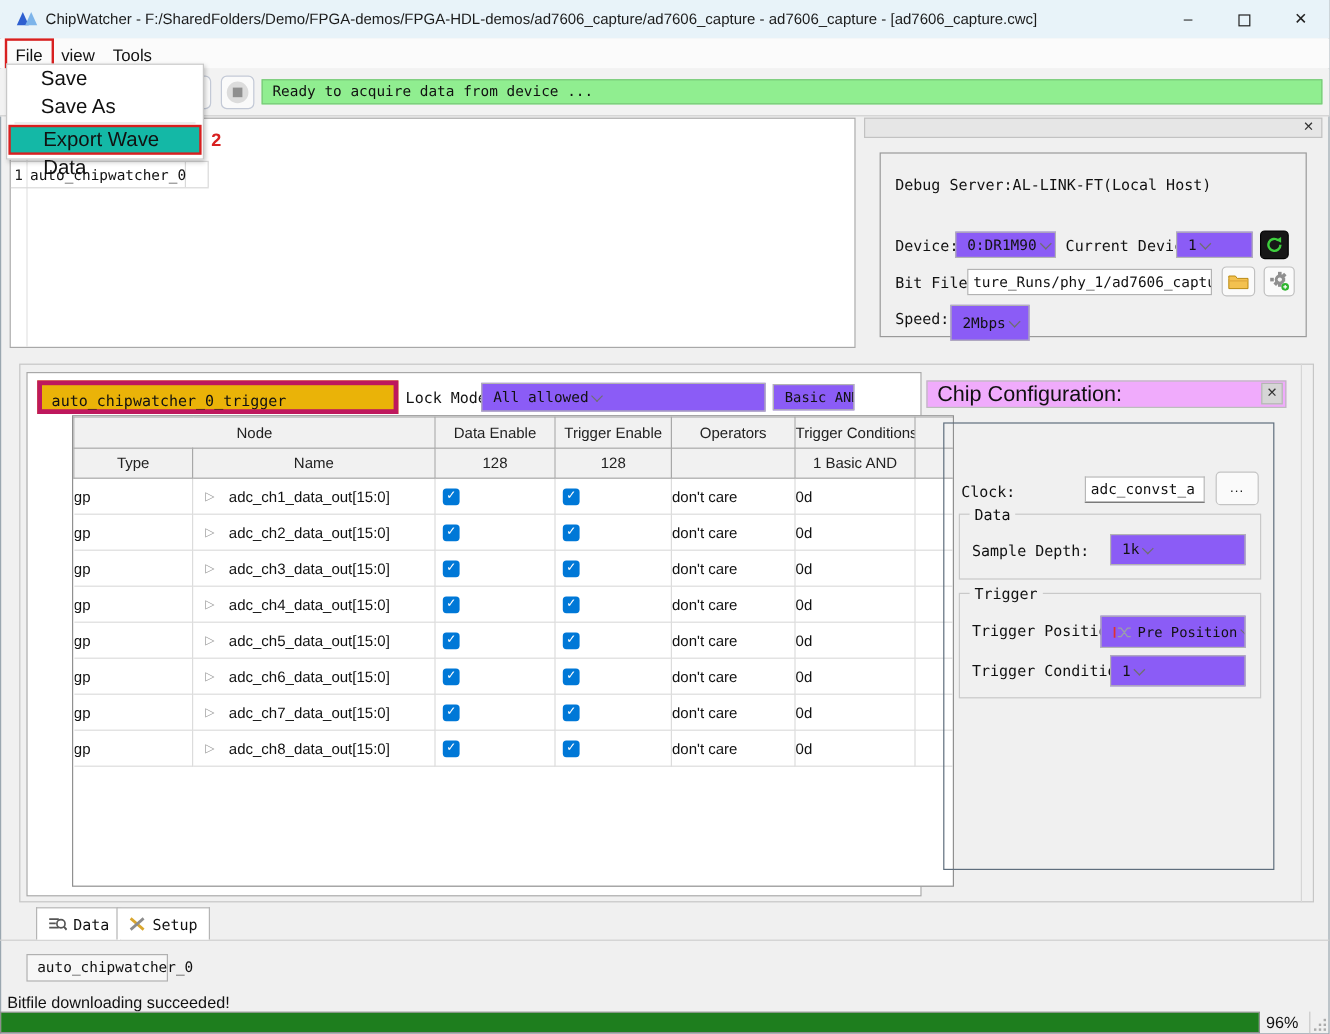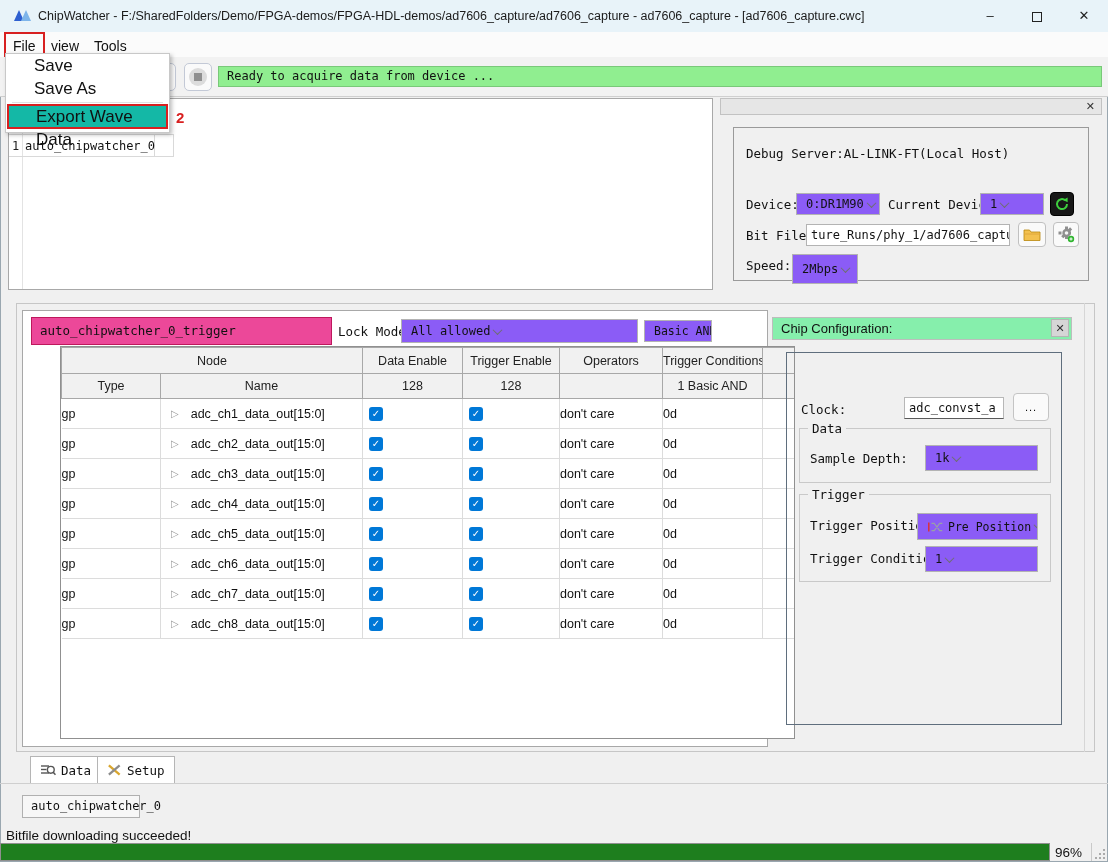--- a/index.html
+++ b/index.html
@@ -55,40 +55,40 @@
   .fm-item { position:relative; height:23px; line-height:23px; font-size:17px; padding-left:28px; color:#111; }
   .fm-sep { height:1px; background:#e2e2e2; margin:2px 6px; }
   .fm-highlight { background:#14b8a6; outline:2px solid #d82020; outline-offset:-1px; width:calc(100% - 4px); margin-left:2px; }
 
   
   .mid-group { position:absolute; left:16px; top:303px; width:1079px; height:449px; border:1px solid #c6c6c6; background:#f0f0f0; }
   .splitter-v { position:absolute; left:1084px; top:303px; width:1px; height:449px; background:#d6d6d6; }
 
   
   .trig-panel { position:absolute; left:22px; top:310px; width:746px; height:437px; background:#fff; border:1px solid #a8a8a8; }
-  .trig-tab { position:absolute; left:8px; top:6px; width:301px; height:28px; background:#ec4899; border:1px solid #be185d; font-size:12.5px; line-height:26px; padding-left:8px; }
+  .trig-tab { position:absolute; left:8px; top:6px; width:301px; height:28px; background:#eab308; border:4px solid #be185d; font-size:12.5px; line-height:26px; padding-left:8px; }
   .lock-label { position:absolute; left:315px; top:13px; font-size:12.5px; }
   .sel-lockmode { position:absolute; left:378px; top:8px; width:237px; height:24px; }
   .sel-logic { position:absolute; left:621px; top:9px; width:68px; height:22px; font-size:11.5px; }
 
   .table-wrap { position:absolute; left:9px; top:35px; width:735px; height:393px; border:1px solid #909090; background:#fff; overflow:hidden;margin-left:28px; }
   table.trig { border-collapse:collapse; table-layout:fixed; width:733px; }
   table.trig th { background:#f1f1f1; border:1px solid #a8a8a8; font-weight:normal; font-size:12.5px; color:#222; text-align:center; overflow:hidden; white-space:nowrap; }
   table.trig thead tr:nth-child(1) th { height:26px; }
   table.trig thead tr:nth-child(2) th { height:25px; }
   table.trig td { border-right:1px solid #dcdcdc; border-bottom:1px solid #dcdcdc; height:30px; font-size:12.5px; color:#111; white-space:nowrap; overflow:hidden; padding:0; }
   td.c-type { padding-left:6px; }
   .name-flex { display:flex; align-items:center; gap:12px; padding-left:10px; }
   .expander { color:#9a9a9a; font-size:10px; }
   .checkbox { display:inline-block; width:14px; height:14px; margin-left:6px; background:#0078d7; border-radius:3px; color:#fff; font-size:10px; line-height:14px; text-align:center; vertical-align:middle; }
   td.c-op, td.c-cond { padding-left:7px; }
 
   
   .chip-panel { position:absolute; left:772px; top:317px; width:300px; height:420px; }
-  .chip-title { position:absolute; left:0; top:0; width:300px; height:23px; background:#86efac; border:1px solid #bdbdbd; font-size:13px; line-height:21px; padding-left:8px; }
+  .chip-title { position:absolute; left:0; top:0; width:300px; height:23px; background:#f0abfc; border:1px solid #bdbdbd; font-size:18px; line-height:21px; padding-left:8px; }
   .chip-x { position:absolute; right:3px; top:2px; width:18px; height:18px; background:#d6d6d6; border:1px solid #b5b5b5; font-size:11px; line-height:16px; text-align:center; color:#333; }
   .chip-inner { position:absolute; left:14px; top:35px; width:276px; height:373px; border:1px solid #5f6e7d; }
   .chip-label { position:absolute; font-size:12.5px; white-space:nowrap; }
   .clock-field { position:absolute; left:117px; top:9px; width:100px; height:22px; background:#fff; border:1px solid #b7b7b7; border-bottom:1px solid #5a5a5a; font-size:12px; display:flex; align-items:center; padding:0 4px; }
   .browse-btn { position:absolute; left:226px; top:5px; width:36px; height:28px; background:#fafafa; border:1px solid #c4c4c4; border-radius:4px; font-size:11px; text-align:center; line-height:26px; letter-spacing:1px; }
   .fieldset { position:absolute; left:12px; width:252px; border:1px solid #c9c9c9; }
   .fieldset legend, .fs-legend { position:absolute; top:-8px; left:8px; background:#f0f0f0; padding:0 4px; font-size:12.5px; }
   .fs-data { top:75px; height:55px; }
   .fs-trig { top:141px; height:88px; }
   .wave-ic { flex:none; margin-right:3px; display:inline-flex; }

